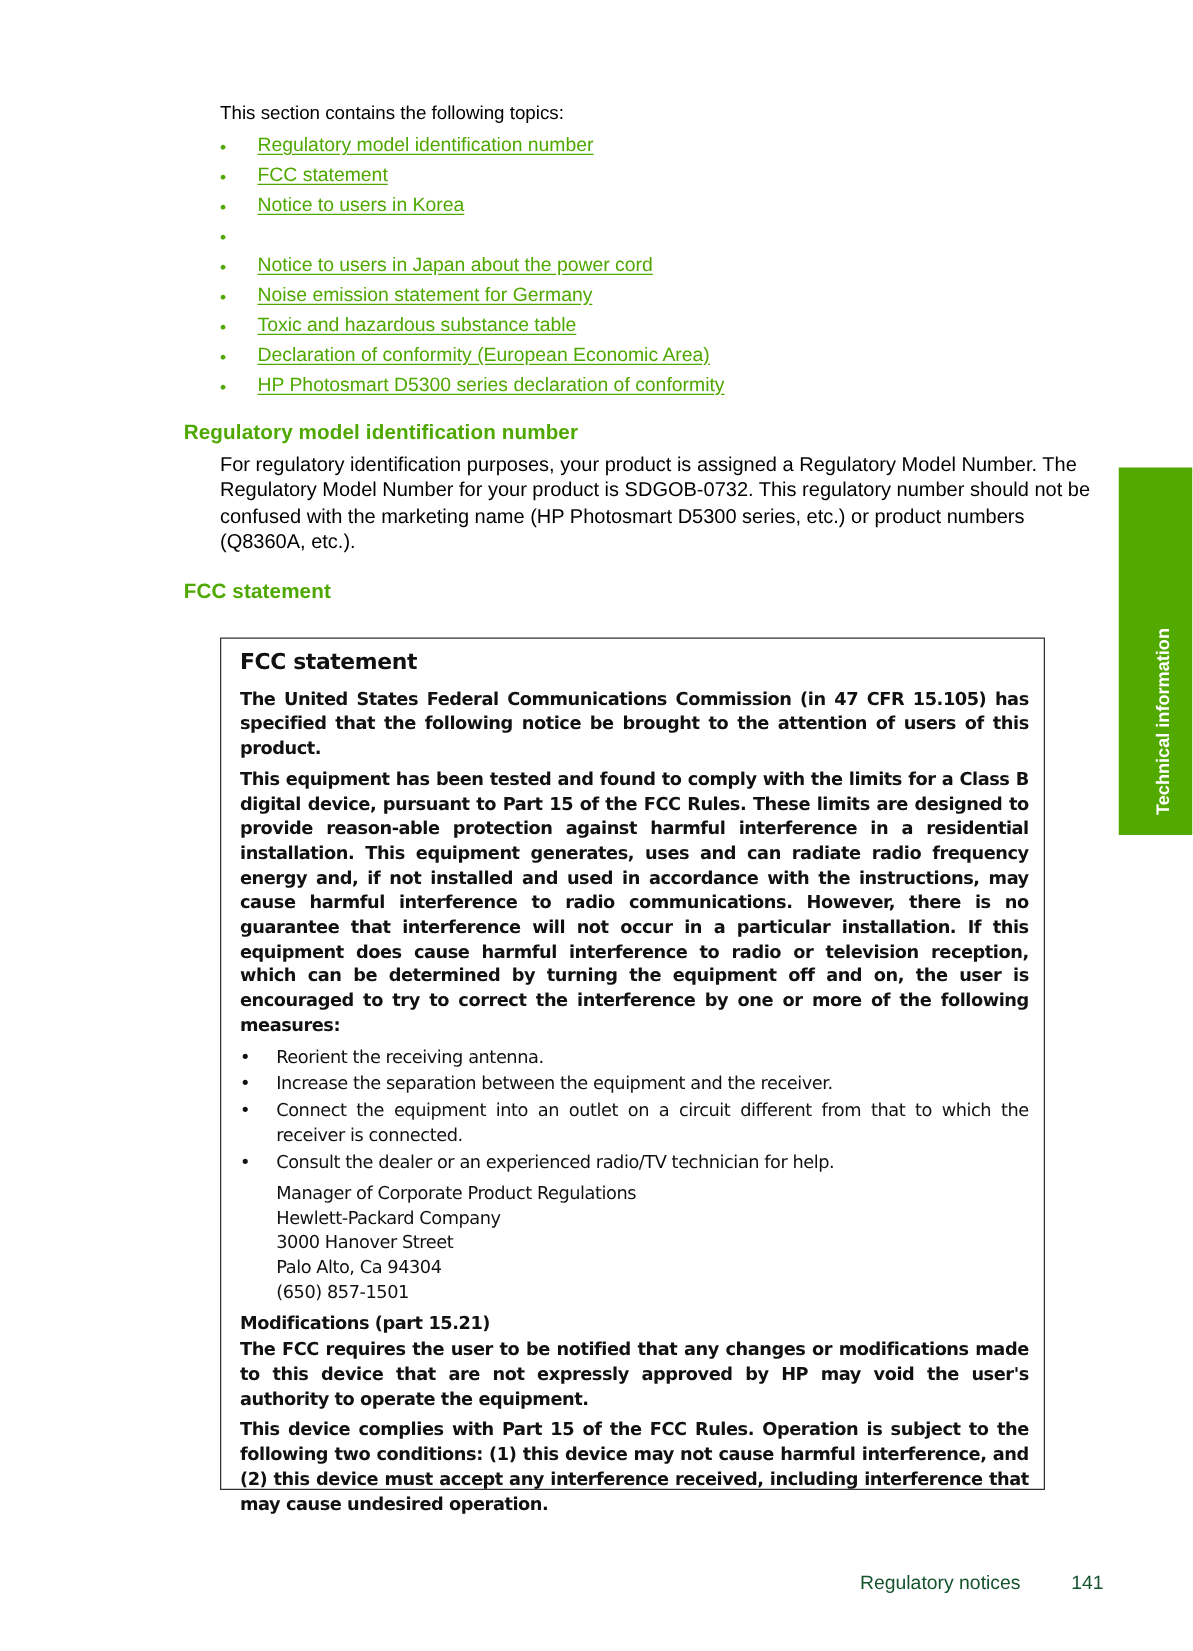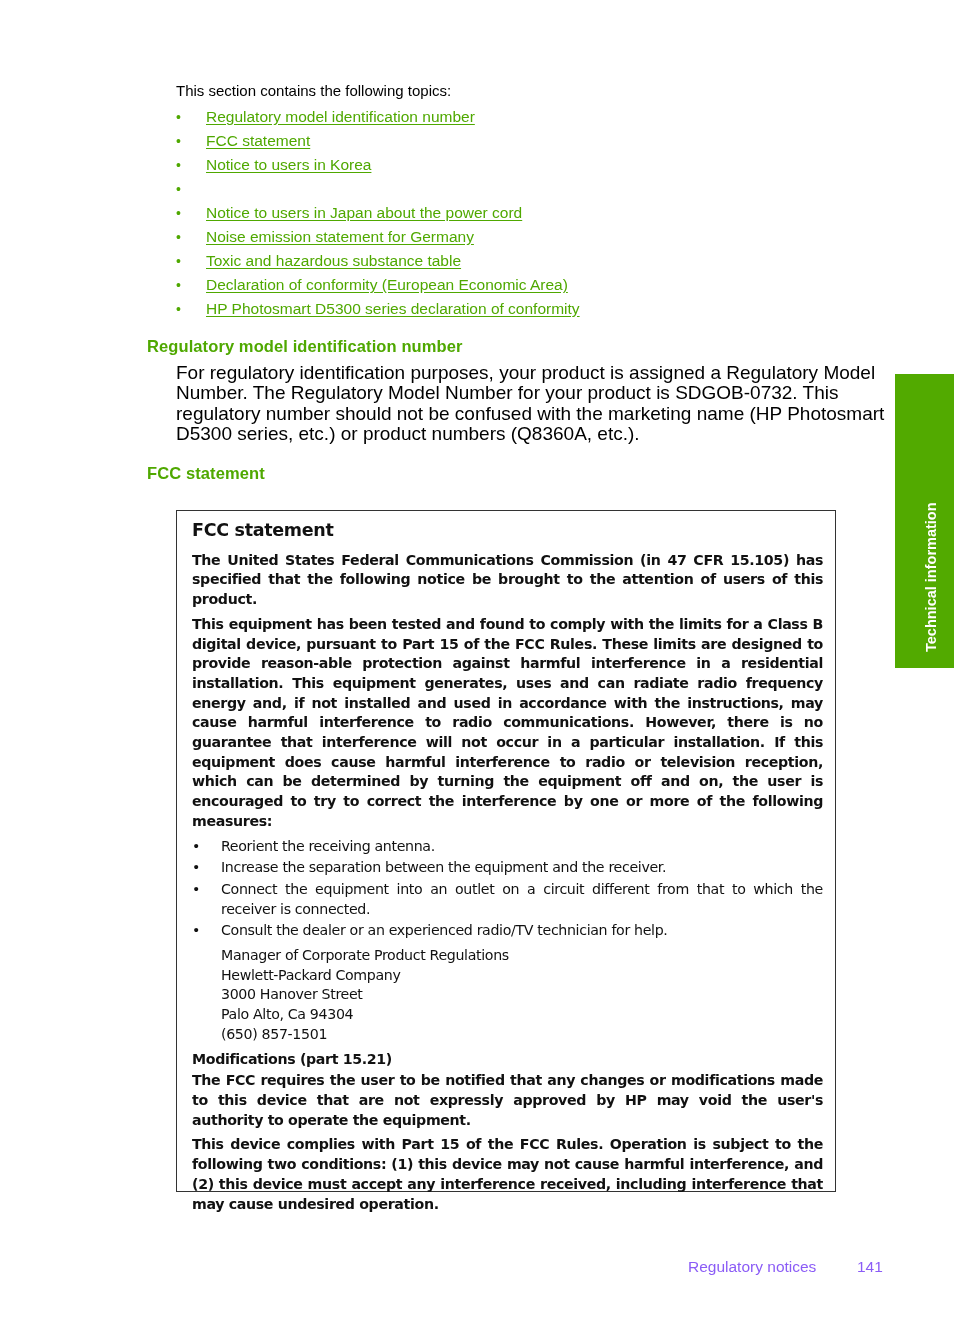--- a/index.html
+++ b/index.html
@@ -7,21 +7,21 @@
     width: 954px; height: 1321px; position: relative; background: #ffffff;
     font-family: "Liberation Sans", sans-serif; color: #000;
     overflow: hidden;
   }
   .intro { position: absolute; left: 176px; top: 82px; font-size: 15px; }
   .toc { position: absolute; left: 176px; top: 105px; margin: 0; padding: 0; list-style: none; }
   .toc li { height: 24px; font-size: 15.5px; display: flex; align-items: center; }
   .toc .bullet { color: #4fa800; width: 30px; font-size: 14px; }
   .toc a { color: #4fa800; text-decoration: underline; text-underline-offset: 2px; cursor: pointer; }
   .h2 { position: absolute; left: 147px; font-size: 16.5px; font-weight: bold; color: #4fa800; letter-spacing: 0.1px; }
-  .body-text { position: absolute; left: 176px; width: 712px; font-size: 19px; line-height: 20.3px; }
+  .body-text { position: absolute; left: 176px; width: 712px; font-size: 16px; line-height: 20.3px; }
   .side-tab {
     position: absolute; left: 895px; top: 374px; width: 59px; height: 294px; background: #52aa00;
   }
   .side-tab span {
     position: absolute; left: 50%; bottom: 8px; transform-origin: left center;
     transform: translateX(6px) rotate(-90deg); white-space: nowrap;
     color: #fff; font-weight: bold; font-size: 14.5px;
   }
   .box {
     position: absolute; left: 176px; top: 510px; width: 660px; height: 682px;
@@ -32,21 +32,21 @@
     font-family: "DejaVu Sans", sans-serif; font-size: 14.2px; line-height: 19.7px;
     letter-spacing: -0.35px; color: #111;
   }
   .box-title { font-weight: bold; font-size: 17.5px; margin: 0 0 10px 0; letter-spacing: -0.3px; }
   .box-inner p { margin: 0 0 5px 0; text-align: justify; font-weight: bold; }
   .box-inner ul { margin: 0 0 5px 0; padding: 0; list-style: none; }
   .box-inner ul li { position: relative; padding-left: 29px; margin-bottom: 2px; text-align: justify; }
   .box-inner ul li .dot { position: absolute; left: 0; top: 0; }
   .contact { padding-left: 29px; margin-bottom: 5px; }
   .contact div { line-height: 19.7px; }
-  .footer { position: absolute; top: 1258px; font-size: 15.5px; color: #8b5cf6; }
+  .footer { position: absolute; top: 1258px; font-size: 15.5px; color: #14532d; }
 </style>
 </head>
 <body>
 
 <div class="intro">This section contains the following topics:</div>
 
 <ul class="toc">
   <li>
       <span class="bullet">•</span>
       <a>Regulatory model identification number</a>

